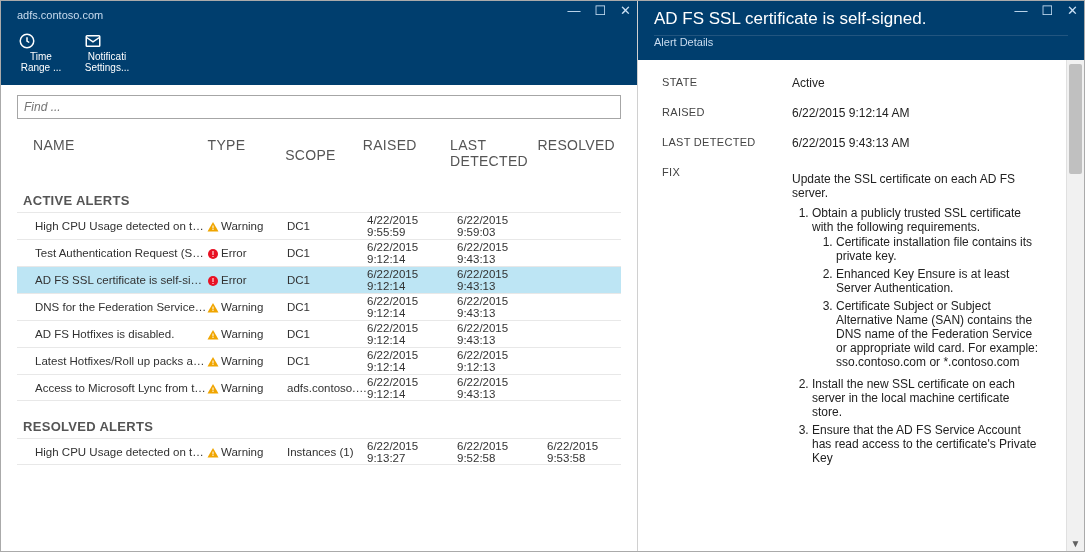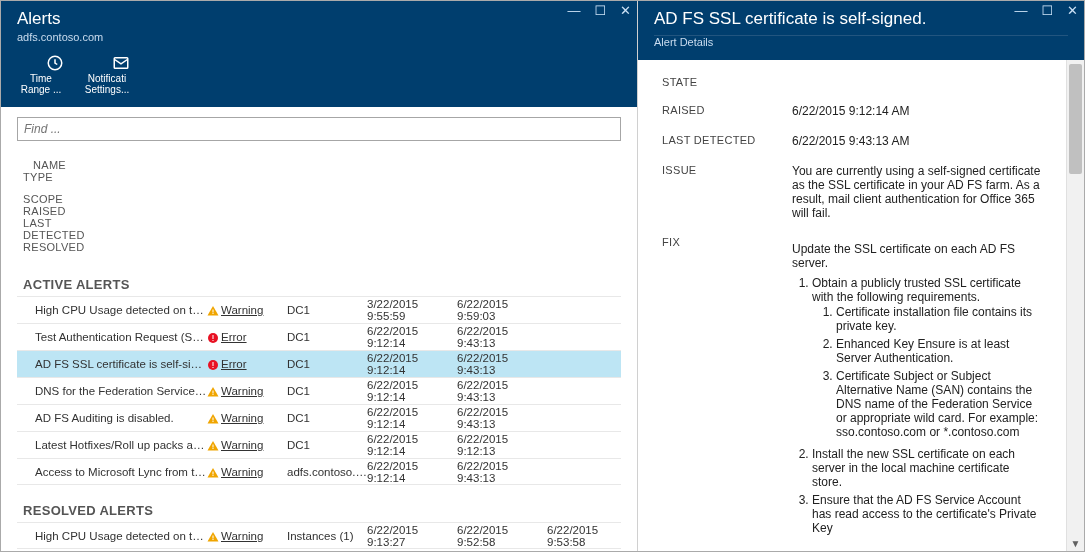--- a/index.html
+++ b/index.html
@@ -8,74 +8,73 @@
   .left-pane { width: 637px; display:flex; flex-direction:column; background:#fff; border-right:1px solid #d0d0d0; }
   .right-pane { flex:1; display:flex; flex-direction:column; background:#fff; position:relative; }
 
   .blue-header { background:#003e6e; color:#fff; padding:8px 16px 12px 16px; position:relative; }
   .blade-title { font-size:17px; font-weight:300; margin:0 0 2px 0; }
   .blade-subtitle { font-size:11px; color:#c9dcef; margin:0; }
   .window-ctrls { position:absolute; top:2px; right:6px; display:flex; gap:14px; color:#cde3f7; font-size:13px; }
   .window-ctrls span { cursor:pointer; }
 
   .toolbar { display:flex; gap:18px; padding:6px 16px 6px 16px; background:#003e6e; color:#fff; }
-  .tool-item { display:flex; flex-direction:column; align-items:flex-end; font-size:10px; cursor:pointer; width:48px; }
+  .tool-item { display:flex; flex-direction:column; align-items:flex-start; font-size:10px; cursor:pointer; width:48px; }
   .tool-icon { width:20px; height:20px; display:flex; align-items:center; justify-content:center; }
 
   .left-body { padding:10px 16px 0 16px; overflow:auto; flex:1; }
   .find-box { width:100%; height:24px; border:1px solid #a6a6a6; padding:4px 6px; font-style:italic; color:#777; outline:none; font-size:12px; }
 
-  .list-header-row { display:flex; padding:18px 6px 6px 6px; color:#555; font-size:11px; letter-spacing:0.3px;flex-direction:column; }
+  .list-header-row { display:flex; padding:18px 6px 6px 6px; color:#555; font-size:14px; letter-spacing:0.3px; }
   .col-name  { width: 190px; padding-left:10px; }
   .col-type  { width: 80px; }
   .col-scope { width: 80px; margin-top: 10px; }
   .col-raised{ width: 90px; }
   .col-last  { width: 90px; }
   .col-res   { flex:1; }
 
   .section-label { font-size:13px; color:#555; padding:18px 0 4px 6px; font-weight:600; letter-spacing:0.3px; }
 
   .row { display:flex; align-items:center; height:27px; border-top:1px solid #e8e8e8; font-size:11.5px; cursor:pointer; }
   .row:last-child { border-bottom:1px solid #e8e8e8; }
   .row.selected { background:#bde5f4; }
   .severity { width:10px; height:10px; display:inline-block; margin-right:4px; vertical-align:middle; }
   .cell-name  { width: 190px; padding-left:18px; white-space:nowrap; overflow:hidden; text-overflow:ellipsis; }
-  .cell-type  { width: 80px; display:flex; align-items:center;text-decoration:underline; }
+  .cell-type  { width: 80px; display:flex; align-items:center; }
   .cell-scope { width: 80px; white-space:nowrap; overflow:hidden; text-overflow:ellipsis; }
   .cell-raised{ width: 90px; }
   .cell-last  { width: 90px; }
   .cell-res   { flex:1; }
 
   .right-body { padding:10px 0 0 0; flex:1; overflow:hidden; position:relative; }
   .right-scroll { position:absolute; top:0; right:0; bottom:0; width:18px; background:#f1f1f1; border-left:1px solid #e0e0e0;}
   .scroll-thumb { position:absolute; left:2px; right:2px; top:4px; height:110px; background:#c0c0c0; border-radius:2px; }
   .scroll-arrow { position:absolute; left:0; right:0; height:16px; display:flex; align-items:center; justify-content:center; color:#606060; font-size:10px; }
   .scroll-arrow.top{ top:0;} .scroll-arrow.bot{ bottom:0;}
   .details { padding: 6px 24px 0 24px; margin-right:18px; height:100%; overflow:hidden; }
-  .kv { display:flex; align-items:flex-start; margin-bottom:16px; }
+  .kv { display:flex; align-items:flex-start; margin-bottom:16px;justify-content:flex-end; }
   .kv .k { width:130px; font-size:11px; color:#444; letter-spacing:0.3px; }
   .kv .v { flex:1; font-size:12px; color:#222; }
   .fix ol { margin: 1px 0 8px 0; padding-left: 20px; }
   .fix ol ol { padding-left: 24px; }
   .fix li { margin-bottom: 4px; }
   .fix p { margin: 6px 0; }
 </style>
 </head>
 <body>
 
 <div class="app">
 
   <div class="left-pane">
     <div class="blue-header">
       <div class="window-ctrls">
         <span>—</span>
         <span>☐</span>
         <span>✕</span>
       </div>
-      <h1 class="blade-title">Alerts</h1>
       <div class="blade-subtitle">adfs.contoso.com</div>
       <div class="toolbar" style="padding-left:0; padding-top:10px; padding-bottom:0;" id="toolbar">
           <div class="tool-item">
             <div class="tool-icon">
               <svg width="18" height="18" viewBox="0 0 24 24" fill="none" stroke="#fff" stroke-width="2">
                 <circle cx="12" cy="12" r="9"></circle>
                 <path d="M12 7v5l3 2"></path>
               </svg>
             </div>
             <div style="text-align:center; line-height:1.1;">Time Range ...</div>
@@ -110,21 +109,21 @@
             <div class="cell-name">High CPU Usage detected on the Feder...</div>
             <div class="cell-type">
               <span class="severity"><svg width="12" height="12" viewBox="0 0 24 24">
                   <path fill="#f0a500" d="M12 2L1 21h22L12 2z"></path>
                   <rect x="11" y="9" width="2" height="6" fill="#fff"></rect>
                   <rect x="11" y="16" width="2" height="2" fill="#fff"></rect>
                 </svg></span>
               <span>Warning</span>
             </div>
             <div class="cell-scope">DC1</div>
-            <div class="cell-raised">3/22/2015 9:55:59</div>
+            <div class="cell-raised">4/22/2015 9:55:59</div>
             <div class="cell-last">6/22/2015 9:59:03</div>
             <div class="cell-res"></div>
           </div>
           <div class="row">
             <div class="cell-name">Test Authentication Request (Synthetic…</div>
             <div class="cell-type">
               <span class="severity"><svg width="12" height="12" viewBox="0 0 24 24">
                   <circle cx="12" cy="12" r="10" fill="#e81123"></circle>
                   <rect x="11" y="6" width="2" height="8" fill="#fff"></rect>
                   <rect x="11" y="16" width="2" height="2" fill="#fff"></rect>
@@ -160,21 +159,21 @@
                   <rect x="11" y="16" width="2" height="2" fill="#fff"></rect>
                 </svg></span>
               <span>Warning</span>
             </div>
             <div class="cell-scope">DC1</div>
             <div class="cell-raised">6/22/2015 9:12:14</div>
             <div class="cell-last">6/22/2015 9:43:13</div>
             <div class="cell-res"></div>
           </div>
           <div class="row">
-            <div class="cell-name">AD FS Auditing is disabled.</div>
+            <div class="cell-name">AD FS Hotfixes is disabled.</div>
             <div class="cell-type">
               <span class="severity"><svg width="12" height="12" viewBox="0 0 24 24">
                   <path fill="#f0a500" d="M12 2L1 21h22L12 2z"></path>
                   <rect x="11" y="9" width="2" height="6" fill="#fff"></rect>
                   <rect x="11" y="16" width="2" height="2" fill="#fff"></rect>
                 </svg></span>
               <span>Warning</span>
             </div>
             <div class="cell-scope">DC1</div>
             <div class="cell-raised">6/22/2015 9:12:14</div>
@@ -248,32 +247,29 @@
     <div class="right-body">
       <div class="right-scroll">
         <div class="scroll-arrow top">▲</div>
         <div class="scroll-thumb"></div>
         <div class="scroll-arrow bot">▼</div>
       </div>
       <div class="details">
 
         <div class="kv">
           <div class="k">STATE</div>
+          <div class="v">Active</div>
         </div>
         <div class="kv">
           <div class="k">RAISED</div>
           <div class="v">6/22/2015 9:12:14 AM</div>
         </div>
         <div class="kv">
           <div class="k">LAST DETECTED</div>
           <div class="v">6/22/2015 9:43:13 AM</div>
-        </div>
-        <div class="kv">
-          <div class="k">ISSUE</div>
-          <div class="v">You are currently using a self-signed certificate as the SSL certificate in your AD FS farm. As a result, mail client authentication for Office 365 will fail.</div>
         </div>
         <div class="kv">
           <div class="k">FIX</div>
           <div class="v fix">
             <p>Update the SSL certificate on each AD FS server.</p>
             <ol id="fix-ol">
                 <li>Obtain a publicly trusted SSL certificate with the following requirements.<ol>
                     <li>Certificate installation file contains its private key.</li>
                     <li>Enhanced Key Ensure is at least Server Authentication.</li>
                     <li>Certificate Subject or Subject Alternative Name (SAN) contains the DNS name of the Federation Service or appropriate wild card. For example: sso.contoso.com or *.contoso.com</li>

